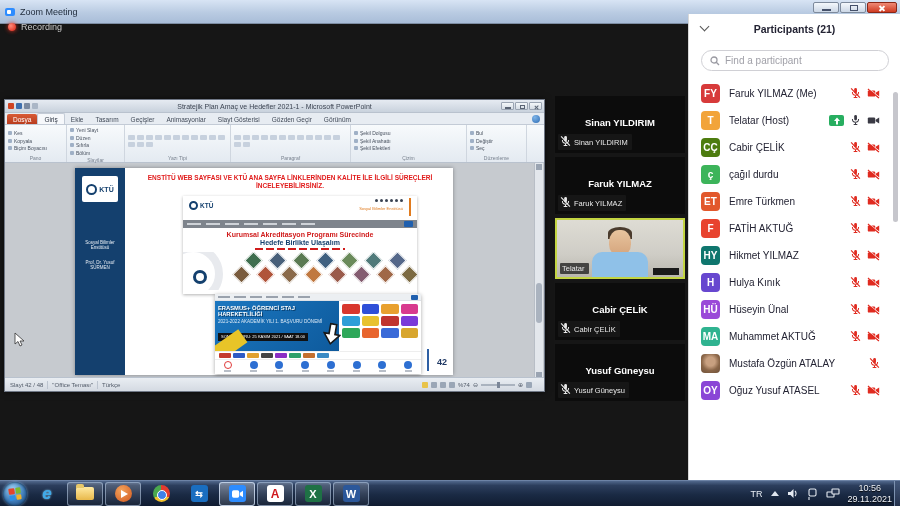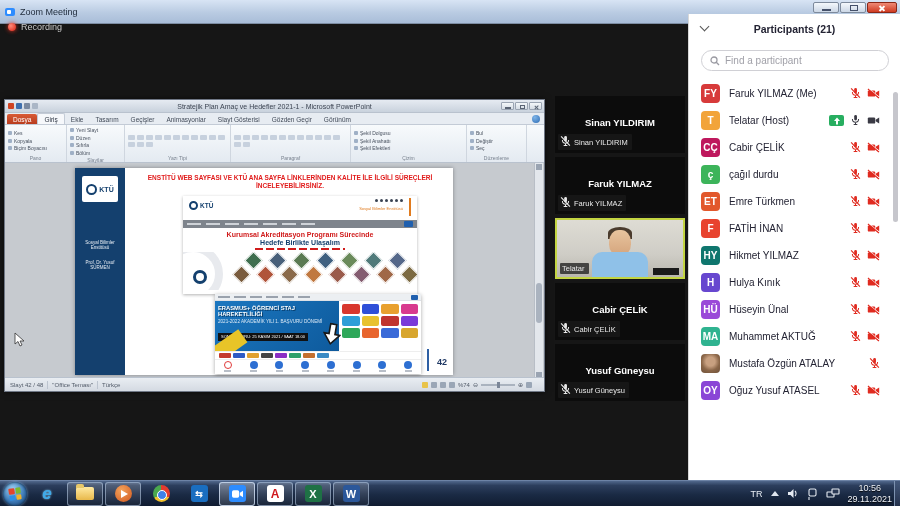--- a/index.html
+++ b/index.html
@@ -612,21 +612,21 @@
   <line x1="6" y1="9.3" x2="6" y2="11" stroke="currentColor" stroke-width="1.1"></line>
   <line x1="4" y1="11.4" x2="8" y2="11.4" stroke="currentColor" stroke-width="1.1"></line>
   </svg></span>
             <span class="icon-dark"><svg class="" width="13" height="11" viewBox="0 0 13 11">
   <rect x="0.8" y="2.4" width="7.4" height="6.2" rx="1.2" fill="currentColor"></rect>
   <path d="M8.6 4.8 L12.2 2.6 v5.8 L8.6 6.2 z" fill="currentColor"></path>
   </svg></span>
           </span>
         </div>
         <div class="prow">
-          <span class="pav" style="background:#be185d">CÇ</span>
+          <span class="pav" style="background:#4d7c0f">CÇ</span>
           <span class="pname">Cabir ÇELİK</span>
           <span class="picons">
             <span class="muted-red"><svg class="" width="11" height="12" viewBox="0 0 12 13">
   <rect x="4.6" y="1" width="3" height="6" rx="1.5" fill="currentColor"></rect>
   <path d="M2.6 5.5 a3.4 3.4 0 0 0 6.8 0" fill="none" stroke="currentColor" stroke-width="1.1"></path>
   <line x1="6" y1="9.3" x2="6" y2="11" stroke="currentColor" stroke-width="1.1"></line>
   <line x1="4" y1="11.4" x2="8" y2="11.4" stroke="currentColor" stroke-width="1.1"></line>
   <line x1="1.2" y1="1.5" x2="10.8" y2="11.5" stroke="currentColor" stroke-width="1.3"></line>
               </svg></span>
             <span class="muted-red"><svg class="" width="13" height="11" viewBox="0 0 13 11">
@@ -670,21 +670,21 @@
             <span class="muted-red"><svg class="" width="13" height="11" viewBox="0 0 13 11">
   <rect x="0.8" y="2.4" width="7.4" height="6.2" rx="1.2" fill="currentColor"></rect>
   <path d="M8.6 4.8 L12.2 2.6 v5.8 L8.6 6.2 z" fill="currentColor"></path>
   <line x1="1" y1="1" x2="12" y2="10" stroke="currentColor" stroke-width="1.4"></line>
                 <line x1="1.8" y1="0.4" x2="12.8" y2="9.4" stroke="#fff" stroke-width="0.7"></line>
               </svg></span>
           </span>
         </div>
         <div class="prow">
           <span class="pav" style="background:#e8432e">F</span>
-          <span class="pname">FATİH İNAN</span>
+          <span class="pname">FATİH AKTUĞ</span>
           <span class="picons">
             <span class="muted-red"><svg class="" width="11" height="12" viewBox="0 0 12 13">
   <rect x="4.6" y="1" width="3" height="6" rx="1.5" fill="currentColor"></rect>
   <path d="M2.6 5.5 a3.4 3.4 0 0 0 6.8 0" fill="none" stroke="currentColor" stroke-width="1.1"></path>
   <line x1="6" y1="9.3" x2="6" y2="11" stroke="currentColor" stroke-width="1.1"></line>
   <line x1="4" y1="11.4" x2="8" y2="11.4" stroke="currentColor" stroke-width="1.1"></line>
   <line x1="1.2" y1="1.5" x2="10.8" y2="11.5" stroke="currentColor" stroke-width="1.3"></line>
               </svg></span>
             <span class="muted-red"><svg class="" width="13" height="11" viewBox="0 0 13 11">
   <rect x="0.8" y="2.4" width="7.4" height="6.2" rx="1.2" fill="currentColor"></rect>

